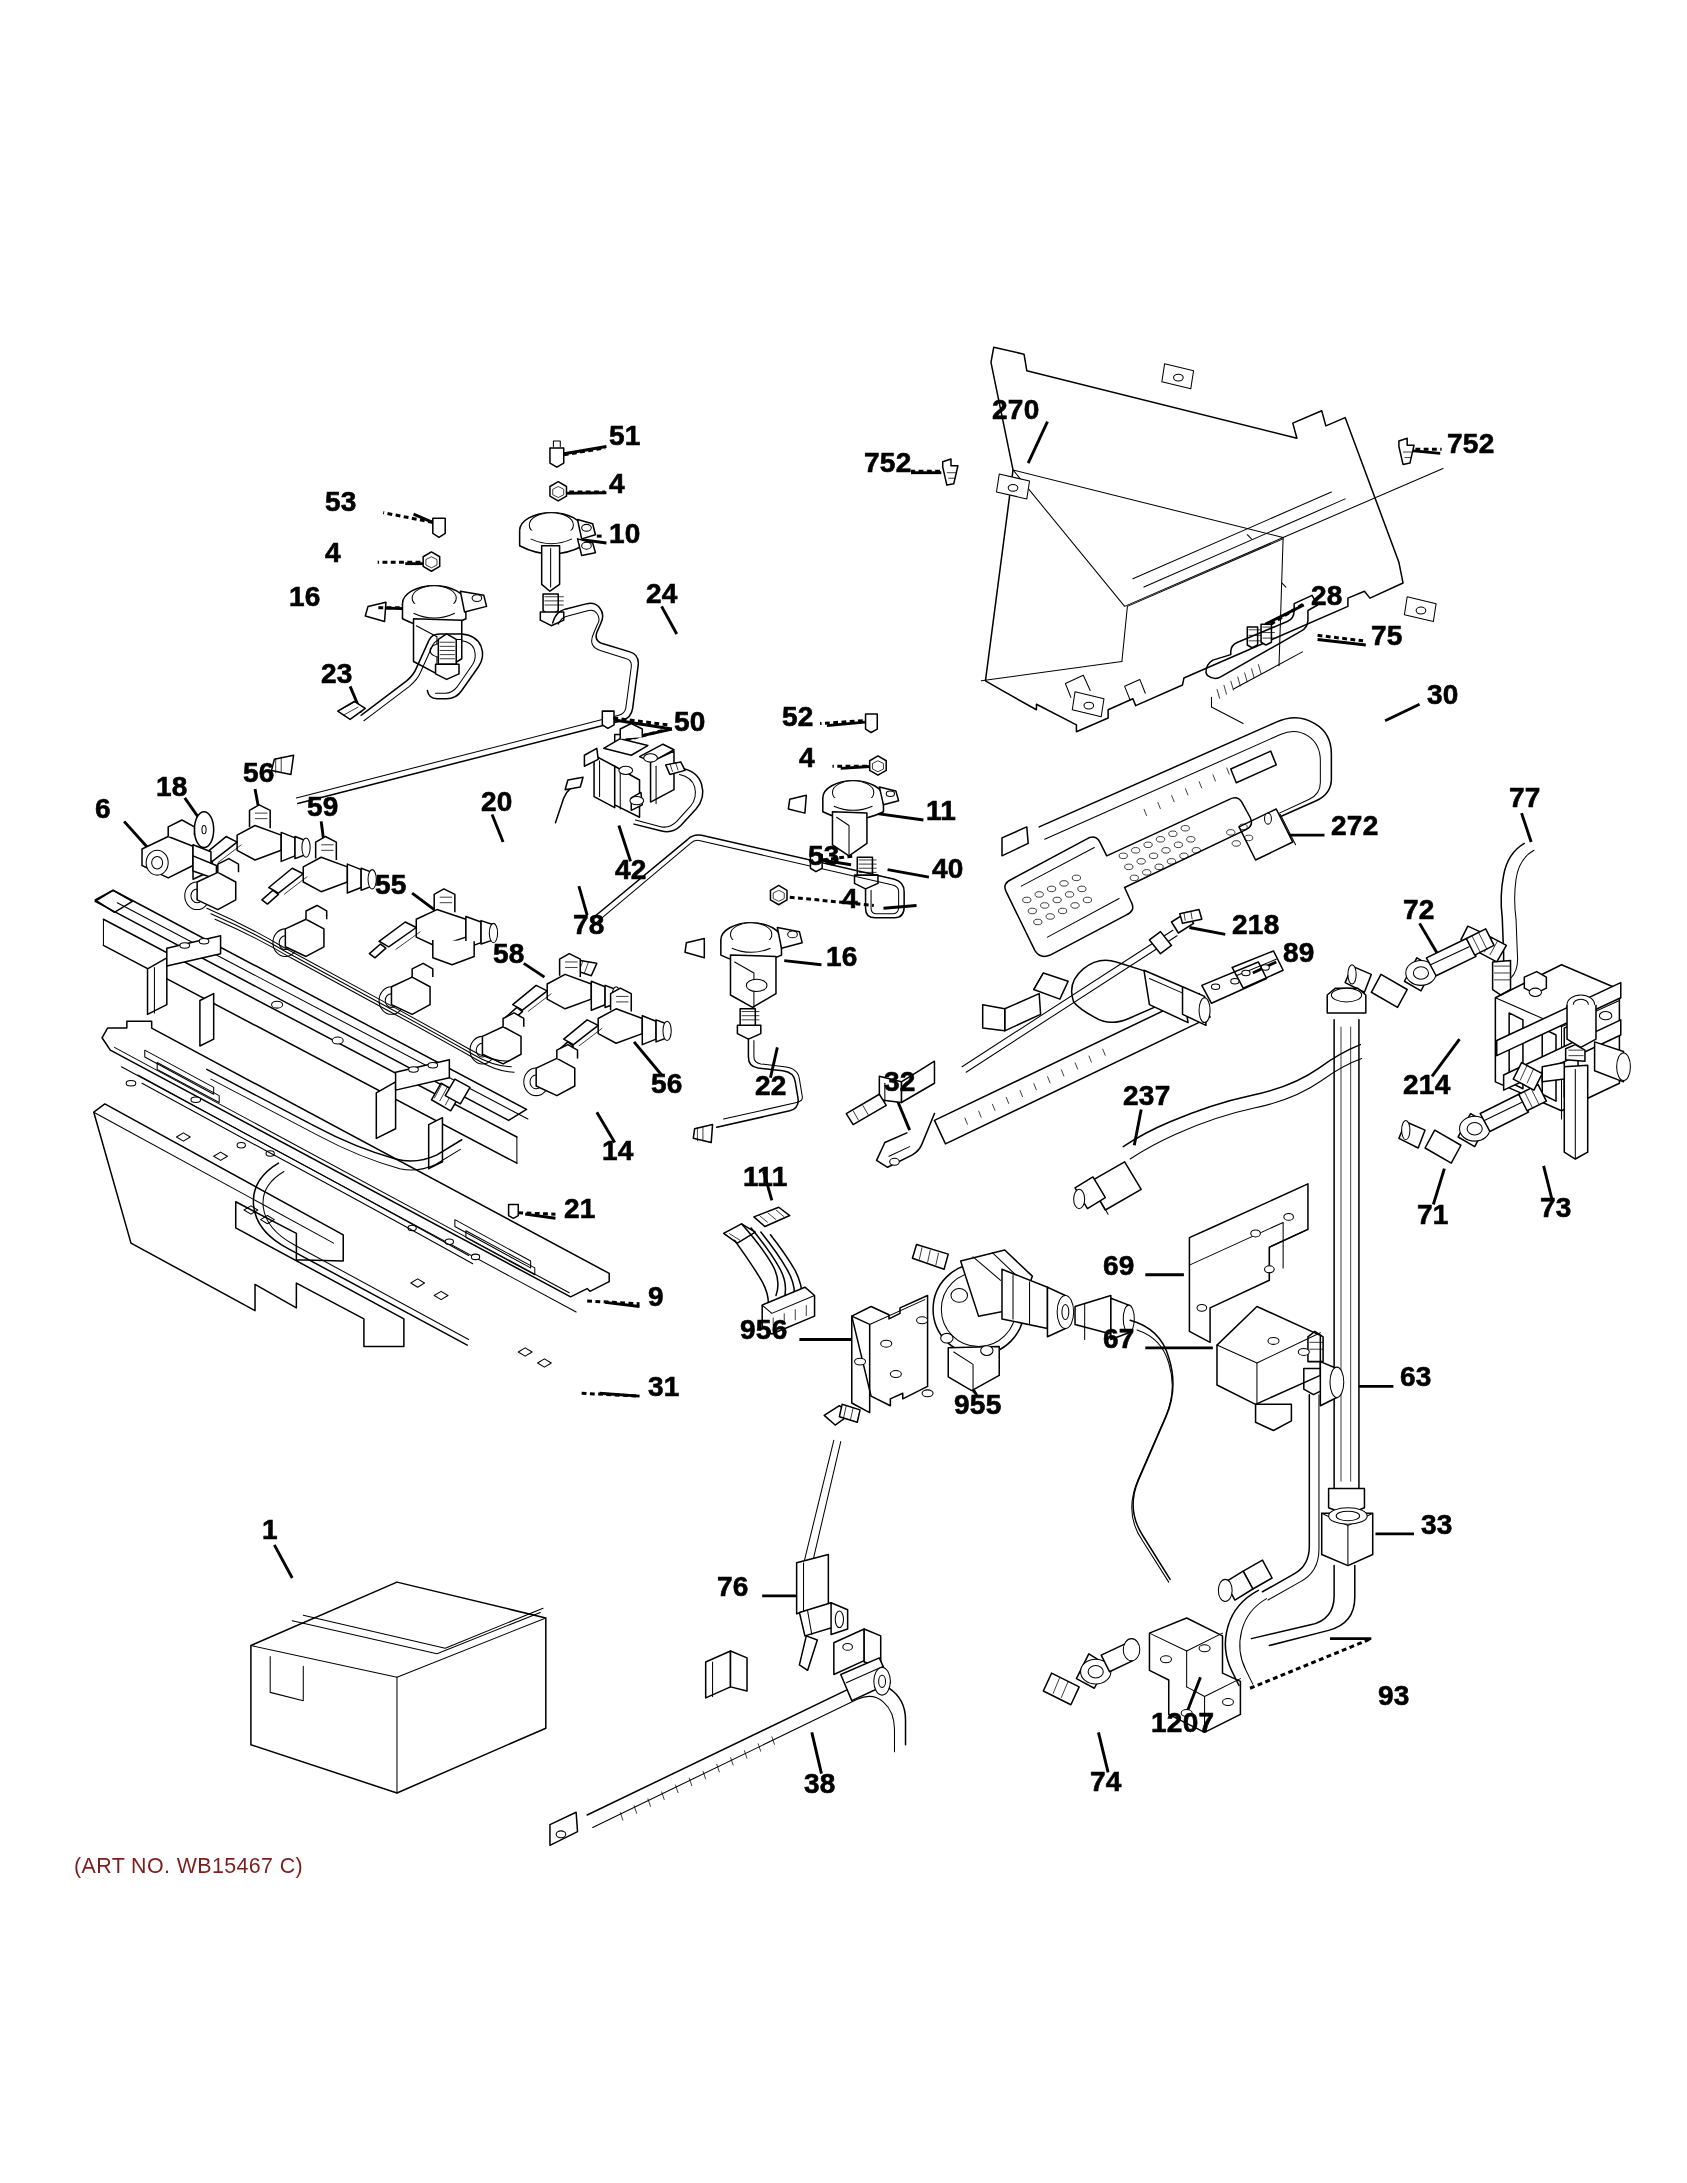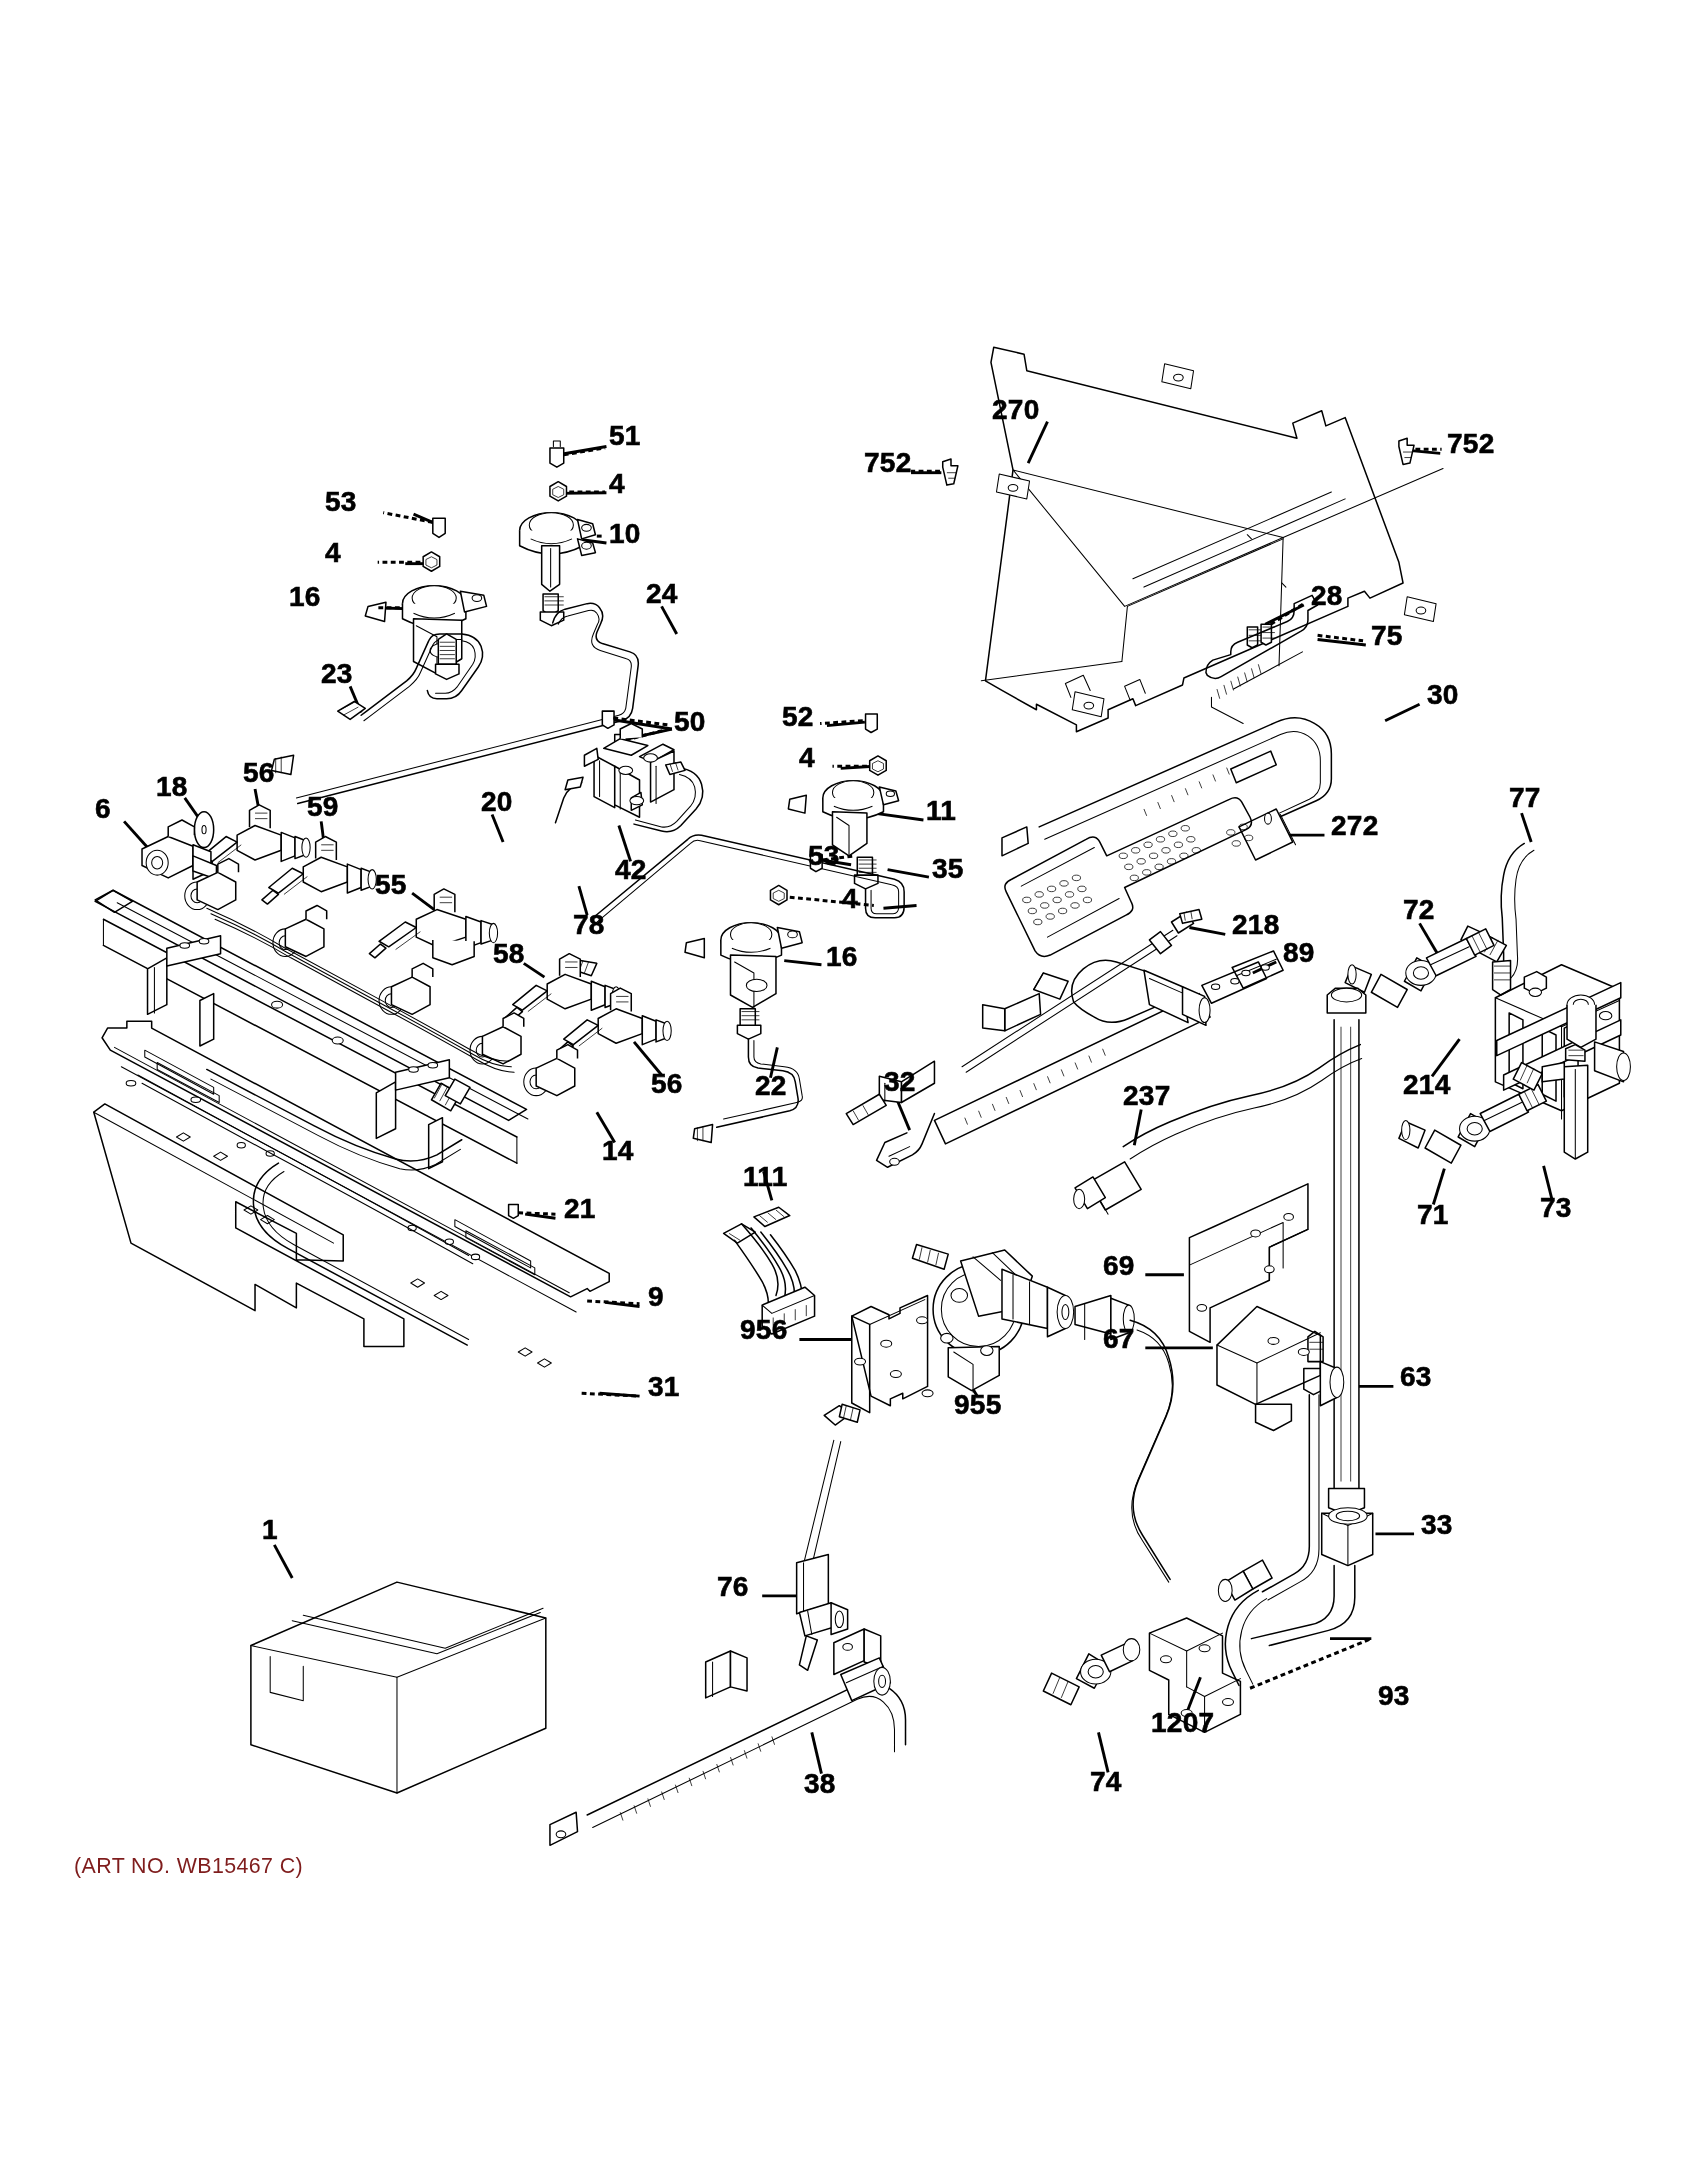--- a/index.html
+++ b/index.html
@@ -897,21 +897,21 @@
 <div class="lbl" style="left:674px;top:708px;">50</div>
 <div class="lbl" style="left:782px;top:703px;">52</div>
 <div class="lbl" style="left:799px;top:744px;">4</div>
 <div class="lbl" style="left:243px;top:759px;">56</div>
 <div class="lbl" style="left:926px;top:797px;">11</div>
 <div class="lbl" style="left:156px;top:773px;">18</div>
 <div class="lbl" style="left:307px;top:793px;">59</div>
 <div class="lbl" style="left:481px;top:788px;">20</div>
 <div class="lbl" style="left:95px;top:795px;">6</div>
 <div class="lbl" style="left:808px;top:842px;">53</div>
-<div class="lbl" style="left:932px;top:855px;">35</div>
+<div class="lbl" style="left:932px;top:855px;">40</div>
 <div class="lbl" style="left:615px;top:856px;">42</div>
 <div class="lbl" style="left:375px;top:871px;">55</div>
 <div class="lbl" style="left:842px;top:885px;">4</div>
 <div class="lbl" style="left:573px;top:911px;text-align:center;">78</div>
 <div class="lbl" style="left:493px;top:940px;">58</div>
 <div class="lbl" style="left:826px;top:943px;">16</div>
 <div class="lbl" style="left:651px;top:1070px;">56</div>
 <div class="lbl" style="left:755px;top:1072px;">22</div>
 <div class="lbl" style="left:602px;top:1137px;">14</div>
 <div class="lbl" style="left:564px;top:1195px;">21</div>

